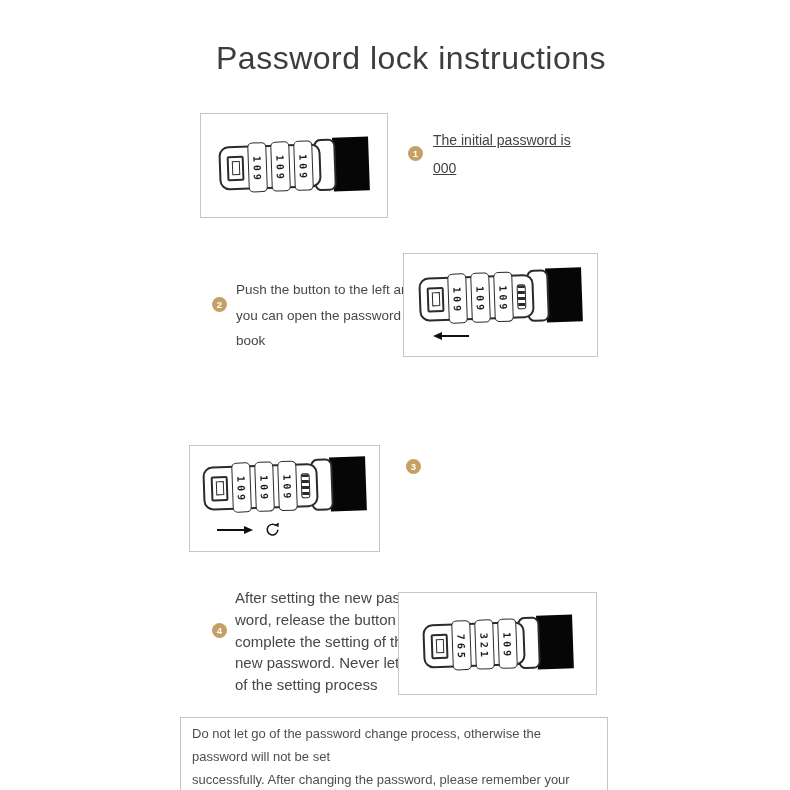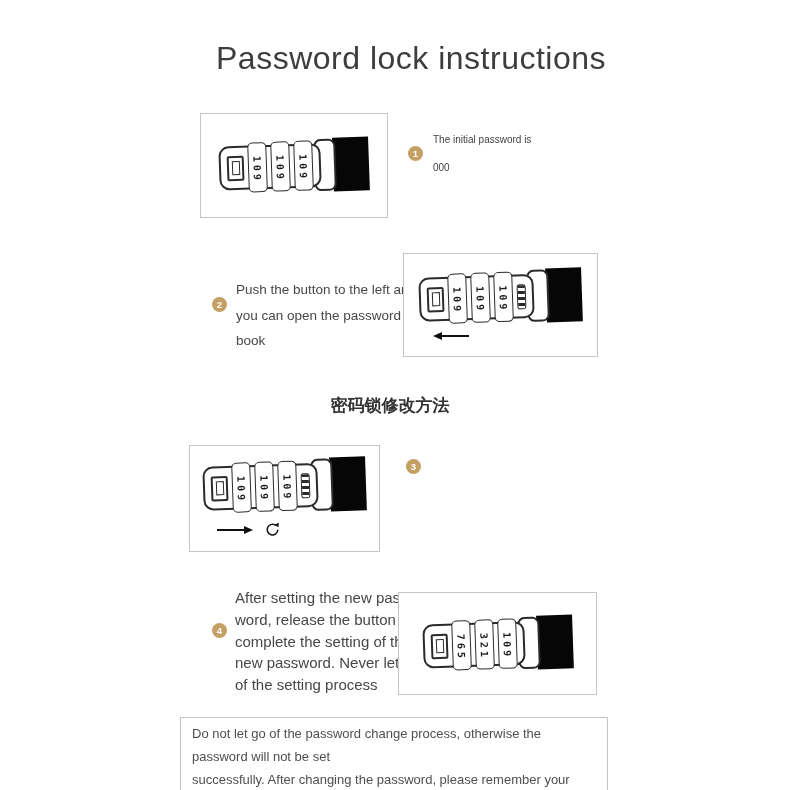--- a/index.html
+++ b/index.html
@@ -62,21 +62,21 @@
 
   .badge{position:absolute;width:15px;height:15px;border-radius:50%;
     background:var(--accent-badge);color:#fff;font-size:9.5px;font-weight:700;
     display:flex;align-items:center;justify-content:center;line-height:1;}
   .badge1{left:408px;top:146px;}
   .badge2{left:212px;top:297px;}
   .badge3{left:406px;top:459px;}
   .badge4{left:212px;top:623px;}
 
   .step-text{position:absolute;white-space:pre-line;color:var(--text);}
-  .text1{left:433px;top:126px;width:175px;font-size:10px;line-height:28px;color:#414141;}
+  .text1{left:433px;top:126px;width:175px;font-size:14px;line-height:28px;color:#414141;text-decoration:underline;}
   .text2{left:236px;top:277px;width:190px;font-size:13.5px;line-height:25.5px;}
   .text3{left:428px;top:423px;width:192px;font-size:13.2px;line-height:21.8px;}
   .text4{left:235px;top:587px;width:196px;font-size:15px;line-height:21.8px;}
 
   .warning{position:absolute;left:180px;top:717px;width:428px;min-height:59px;
     border:1px solid #c4c4c4;background:#fff;padding:4px 11px 6px;
     font-size:13px;line-height:23px;color:#4f4f4f;white-space:pre-line;}
 
   .rotate-icon{display:block;}
 </style>
@@ -136,21 +136,20 @@
         <div class="collar"></div>
         <div class="black"></div>
       </div>
       <div class="arrow arrow-left-row">
         <div class="head-l"></div>
           <div class="shaft"></div>
       </div>
     </div>
   </div>
 
-  <div class="cn-heading">密码锁修改方法</div>
 
   <div class="img-box box3">
     <div class="lock-col">
       <div class="lock">
         <div class="face">
           <div class="btn">
               <i></i>
             </div>
           <div class="wheel">
               <span>109</span>

